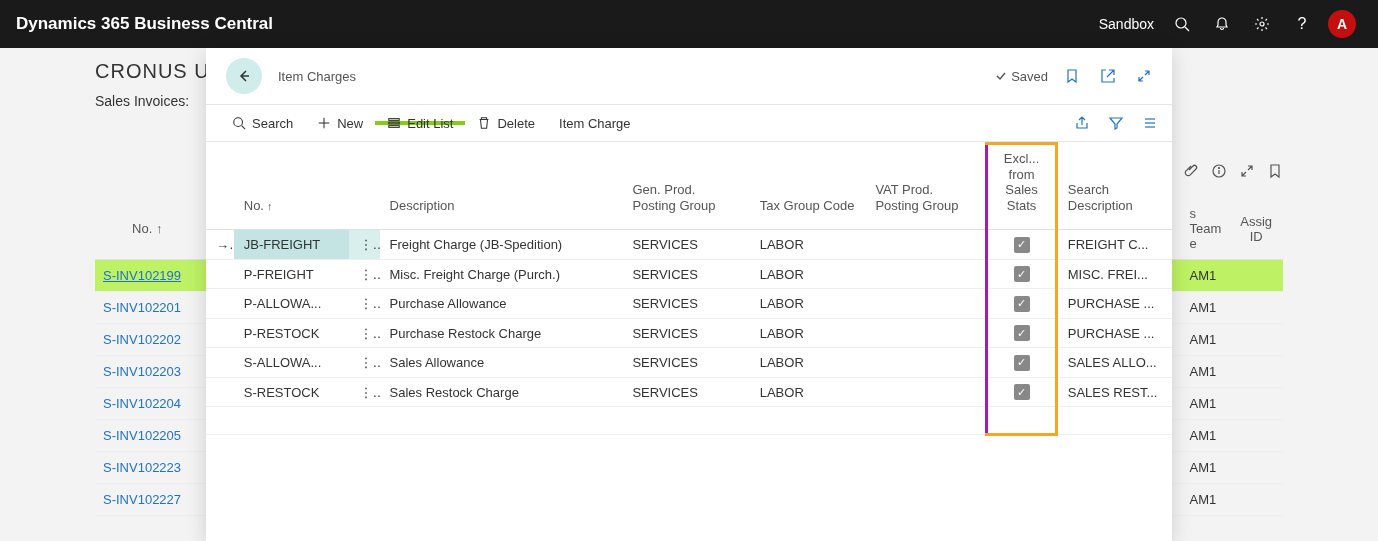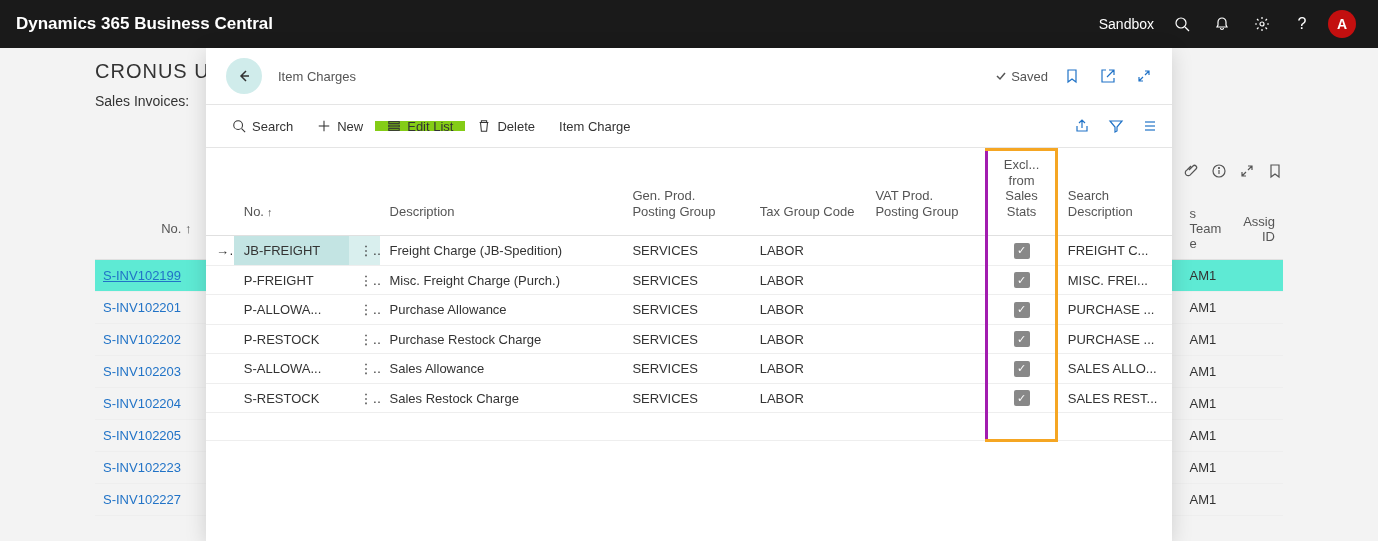--- a/index.html
+++ b/index.html
@@ -11,37 +11,37 @@
 .topbar-icon { width: 40px; height: 48px; display: flex; align-items: center; justify-content: center; cursor: pointer; }
 .avatar { width: 28px; height: 28px; border-radius: 50%; background: #c30f0f; display: flex; align-items: center; justify-content: center; font-size: 14px; font-weight: 600; color:#fff; }
 
 .page-bg { position: absolute; top: 48px; left: 0; right: 0; bottom: 0; background: #f3f3f3; }
 .page-header { padding: 12px 95px 6px; }
 .company { font-size: 20px; color: #333; letter-spacing: 1px; }
 .breadcrumb { font-size: 14px; color: #333; margin-top: 10px; }
 
 .bg-list { position: absolute; top: 150px; left: 95px; right: 95px; }
 .bg-table { width: 100%; border-collapse: collapse; font-size: 13px; }
-.bg-table th { text-align: right; font-weight: 400; color: #555; padding: 8px; border-bottom: 1px solid #e0e0e0; }
+.bg-table th { text-align: center; font-weight: 400; color: #555; padding: 8px; border-bottom: 1px solid #e0e0e0; }
 .bg-table td { padding: 8px; border-bottom: 1px solid #eee; color: #2173c7; cursor: pointer; }
-.bg-row-sel td { background: #5eead4; }
+.bg-row-sel td { background: #bef264; }
 .bg-table td:nth-child(2){ color:#333; }
 
 .bg-icons { position:absolute; top:115px; right:95px; display:flex; gap:12px; color:#555; }
 .bg-icons span{ cursor:pointer; }
 
 .panel { position: absolute; top: 48px; left: 206px; width: 966px; bottom: 0; background: #fff; box-shadow: 0 4px 20px rgba(0,0,0,0.15); z-index: 10; }
 .panel-top { display: flex; align-items: center; height: 56px; padding: 0 20px; }
 .back-btn { width: 36px; height: 36px; border-radius: 50%; background: #d0eceb; display: flex; align-items: center; justify-content: center; cursor: pointer; margin-right: 16px; }
 .panel-title { font-size: 13px; color: #555; flex: 1; }
 .saved { font-size: 13px; color: #555; margin-right: 16px; display:flex; align-items:center; gap:4px;}
 .panel-top-icons { display: flex; gap: 20px; color:#2173c7; }
 .panel-top-icons span { cursor:pointer; }
 
-.toolbar { display: flex; align-items: center; height: 44px; border-top: 1px solid #e5e5e5; border-bottom: 1px solid #e5e5e5; padding: 16px 14px; font-size: 13px; }
+.toolbar { display: flex; align-items: center; height: 38px; border-top: 1px solid #e5e5e5; border-bottom: 1px solid #e5e5e5; padding: 16px 14px; font-size: 13px; }
 .tb-item { display: flex; align-items: center; gap: 6px; padding: 0 12px; height: 100%; cursor: pointer; color:#333; }
 .tb-item.active { background: #84cc16; }
 .tb-spacer { flex: 1; }
 .tb-right-icons { display:flex; gap:18px; color:#2173c7; }
 .tb-right-icons span{ cursor:pointer; }
 
 .grid-wrap { padding: 0; }
 .grid { width: 100%; border-collapse: collapse; font-size: 13px; table-layout: fixed; }
 .grid th { text-align: left; font-weight: 400; color: #555; padding: 6px 10px 16px; border-bottom: 1px solid #e0e0e0; vertical-align: bottom; line-height:1.2; }
 .grid td { padding: 6px 10px; border-bottom: 1px solid #eee; color: #333; white-space: nowrap; overflow: hidden; text-overflow: ellipsis; height: 28px; }

